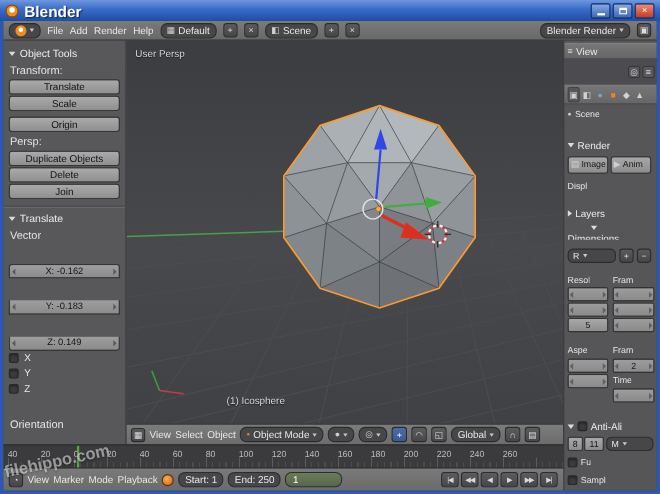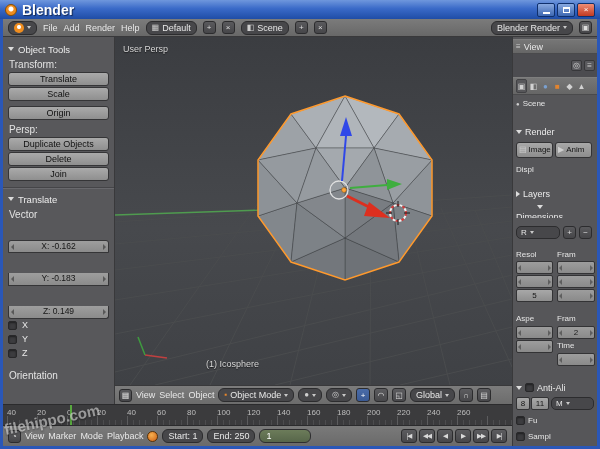--- a/index.html
+++ b/index.html
@@ -48,21 +48,21 @@
     border-right:1px solid #39393b;padding:6px 5px 0 5px;overflow:hidden;}
   .panel-title{display:flex;align-items:center;gap:4px;font-size:9.5px;color:#ededed;height:12px;cursor:pointer;}
   .tri{width:0;height:0;border-left:3.5px solid transparent;border-right:3.5px solid transparent;
     border-top:4.5px solid #dcdcdc;display:inline-block;flex:none;}
   .tri.right{border-top:3.5px solid transparent;border-bottom:3.5px solid transparent;
     border-left:4.5px solid #dcdcdc;border-right:0;}
   .shelf-label{font-size:10px;color:#e3e3e3;height:11px;margin:4px 0 2px 1px;}
   .btn{display:block;width:100%;height:14px;background:linear-gradient(#aaaaaa,#8f8f8f);
     border:1px solid #353537;border-radius:3px;color:#111;font-size:9px;line-height:12px;
     text-align:center;margin-bottom:1px;cursor:pointer;overflow:hidden;white-space:nowrap;}
-  .mt5{margin-top:5px;} .mt8{margin-top:8px;} .mt22{margin-top:11px;}
+  .mt5{margin-top:5px;} .mt8{margin-top:8px;} .mt22{margin-top:22px;}
   .divider{height:2px;border-top:1px solid #454548;border-bottom:1px solid #69696d;margin:6px -5px 4px;}
   .fgroup{margin-top:1px;}
   .ffield{position:relative;height:13px;background:linear-gradient(#9e9e9e,#8b8b8b);
     border:1px solid #353537;border-top:0;color:#161616;font-size:8.5px;line-height:11px;
     text-align:center;cursor:ew-resize;margin-top:20px;}
   .fgroup .ffield:first-child{border-top:1px solid #353537;border-radius:3px 3px 0 0;}
   .fgroup .ffield:last-child{border-radius:0 0 3px 3px;}
   .ffield::before{content:"";position:absolute;left:2px;top:3px;width:0;height:0;
     border-top:3px solid transparent;border-bottom:3px solid transparent;border-right:3.5px solid rgba(0,0,0,.4);}
   .ffield::after{content:"";position:absolute;right:2px;top:3px;width:0;height:0;

